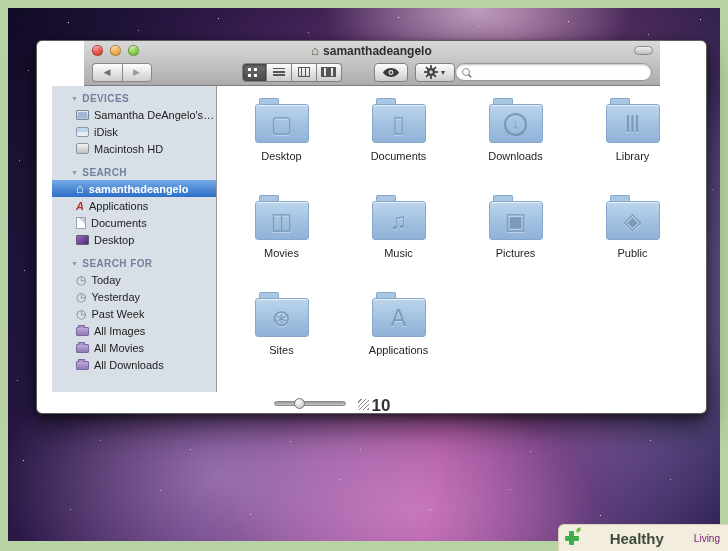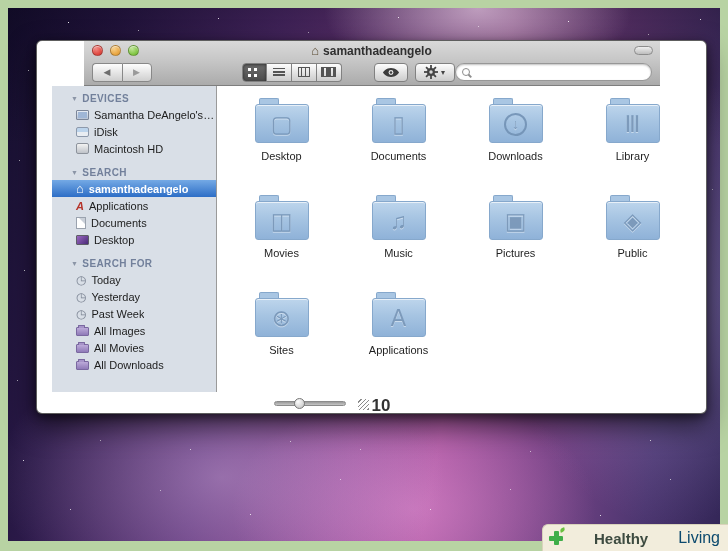--- a/index.html
+++ b/index.html
@@ -177,21 +177,21 @@
            background:#f2eddc; border-radius:6px 0 0 0; display:flex; align-items:center;
            z-index:5; border:1px solid #d9d3bb; border-right:none; border-bottom:none;gap:27px; }
   .cross { position:relative; width:14px; height:14px; margin-right:4px; flex:none; }
   .cross::before { content:""; position:absolute; left:4.5px; top:0; width:5px; height:14px;
                    background:#3fae49; border-radius:1px; }
   .cross::after { content:""; position:absolute; top:4.5px; left:0; width:14px; height:5px;
                   background:#3fae49; border-radius:1px; }
   .leaf { position:absolute; right:-2px; top:-3px; width:5px; height:4px; background:#6abf3f;
           border-radius:80% 0 80% 0; transform:rotate(-20deg); z-index:6; }
   .b1 { font-size:15px; font-weight:bold; color:#3d4b40; }
-  .b2 { font-size:16px; color:#0c4a6e; margin-left:3px; }
+  .b2 { font-size:10px; color:#701a75; margin-left:3px; }
 </style>
 </head>
 <body>
 
 <div class="desktop">
   <div class="stars"></div>
 
   <div class="window">
     <div class="chrome">
       <div class="titlebar">

